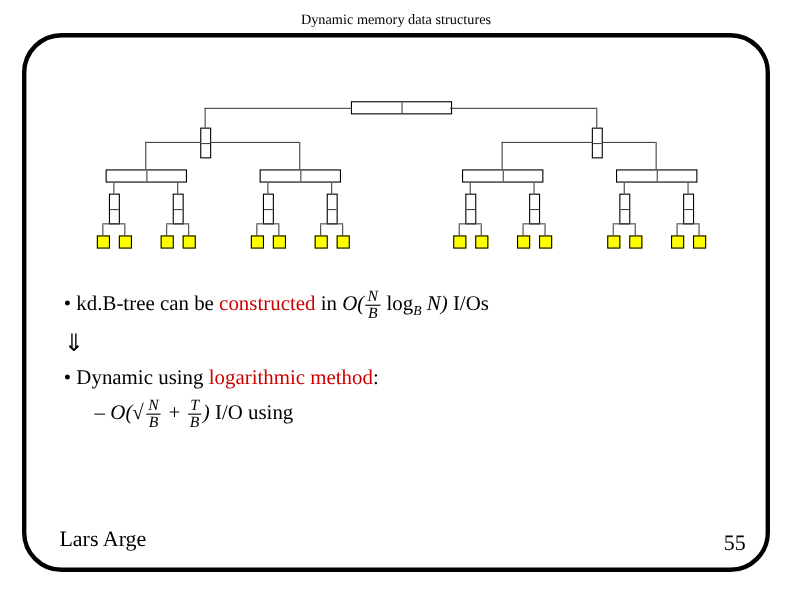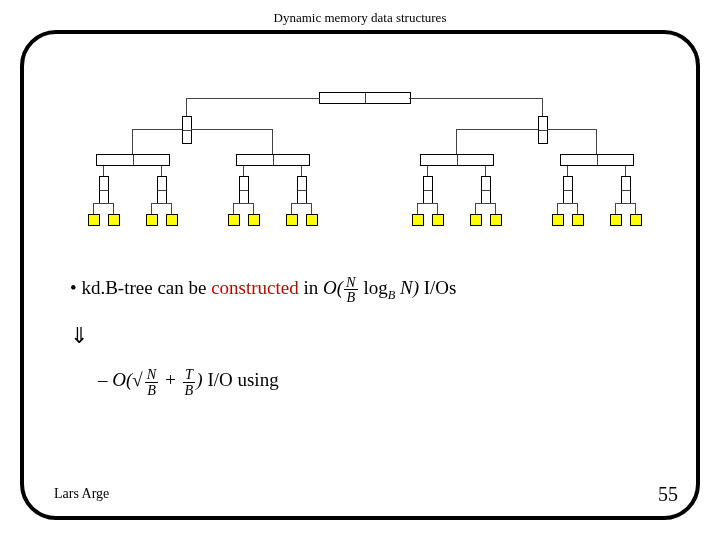--- a/index.html
+++ b/index.html
@@ -46,27 +46,27 @@
   }
   .content {
     position: absolute;
     top: 225px;
     left: 30px;
     right: 30px;
     font-size: 19px;
     line-height: 1.4;
   }
   .content .hl { color: #c00; }
-  .content .bullet-row { margin: 16px; padding: 0; }
+  .content .bullet-row { margin: 4px; padding: 0; }
   .content .sub { padding-left: 28px; }
   .footer-left {
     position: absolute;
     left: 30px;
     bottom: 14px;
-    font-size: 14px;
+    font-size: 20px;
   }
   .footer-right {
     position: absolute;
     right: 18px;
     bottom: 10px;
     font-size: 20px;
   }
   .math { font-style: italic; }
   .frac {
     display: inline-block;
@@ -262,20 +262,23 @@
     <div class="edge" style="left:571px; top:112px; width:1px; height:10px;"></div>
     <div class="edge" style="left:551px; top:111px; width:11px; height:1px;"></div>
     <div class="edge" style="left:562px; top:111px; width:10px; height:1px;"></div>
   </div>
 
   <div class="content">
     <div class="bullet-row">
       • <span>kd.B-tree can be </span><span class="hl">constructed</span><span> in </span><span class="math"><span>O</span>(<span class="frac"><span class="num">N</span><span class="den">B</span></span> <span style="font-style:normal">log</span><span class="sub-s">B</span> <span>N</span>)</span><span> I/Os</span>
     </div>
     <div class="bullet-row" style="font-size:22px">⇓</div>
+    <div class="bullet-row">
+      • <span>Dynamic using </span><span class="hl">logarithmic method</span><span>:</span>
+    </div>
     <div class="bullet-row sub">
       – <span class="math"><span>O</span>(√<span class="sqrt"><span class="frac" style="font-style:italic"><span class="num">N</span><span class="den">B</span></span></span> + <span class="frac"><span class="num">T</span><span class="den">B</span></span>)</span><span> I/O using</span>
     </div>
   </div>
 
   <div class="footer-left">Lars Arge</div>
   <div class="footer-right">55</div>
 </div>
 
 </body></html>

